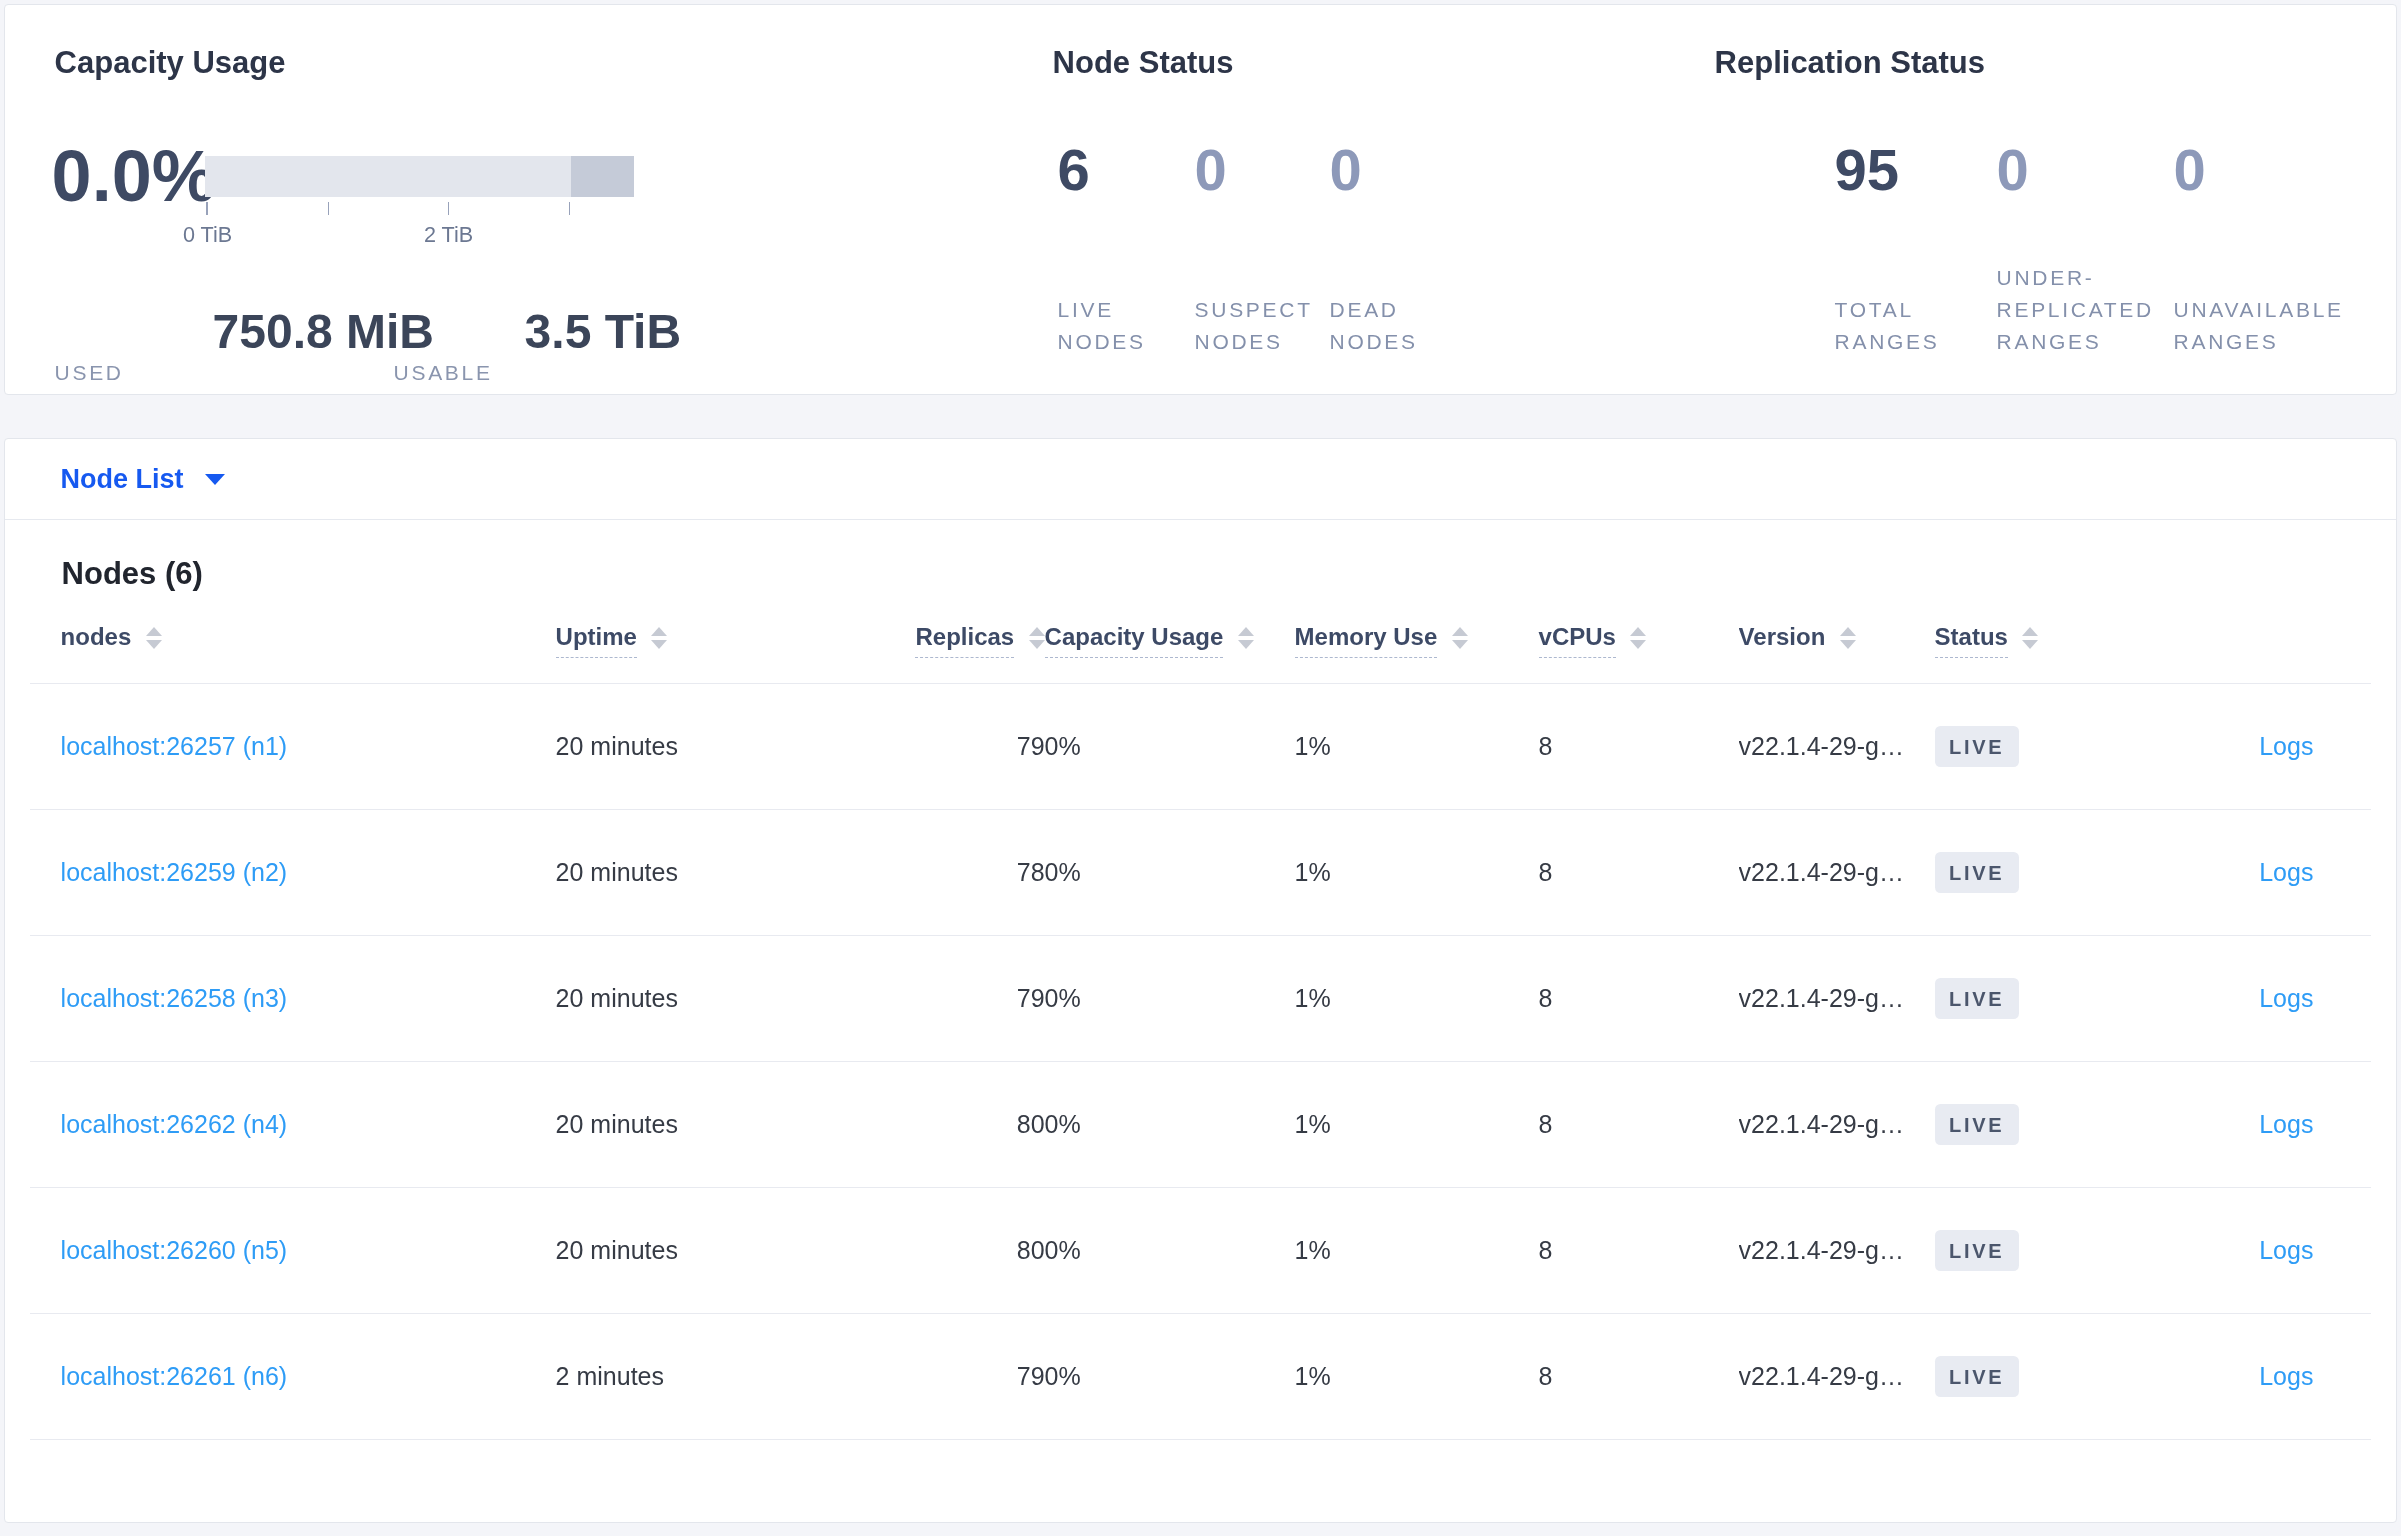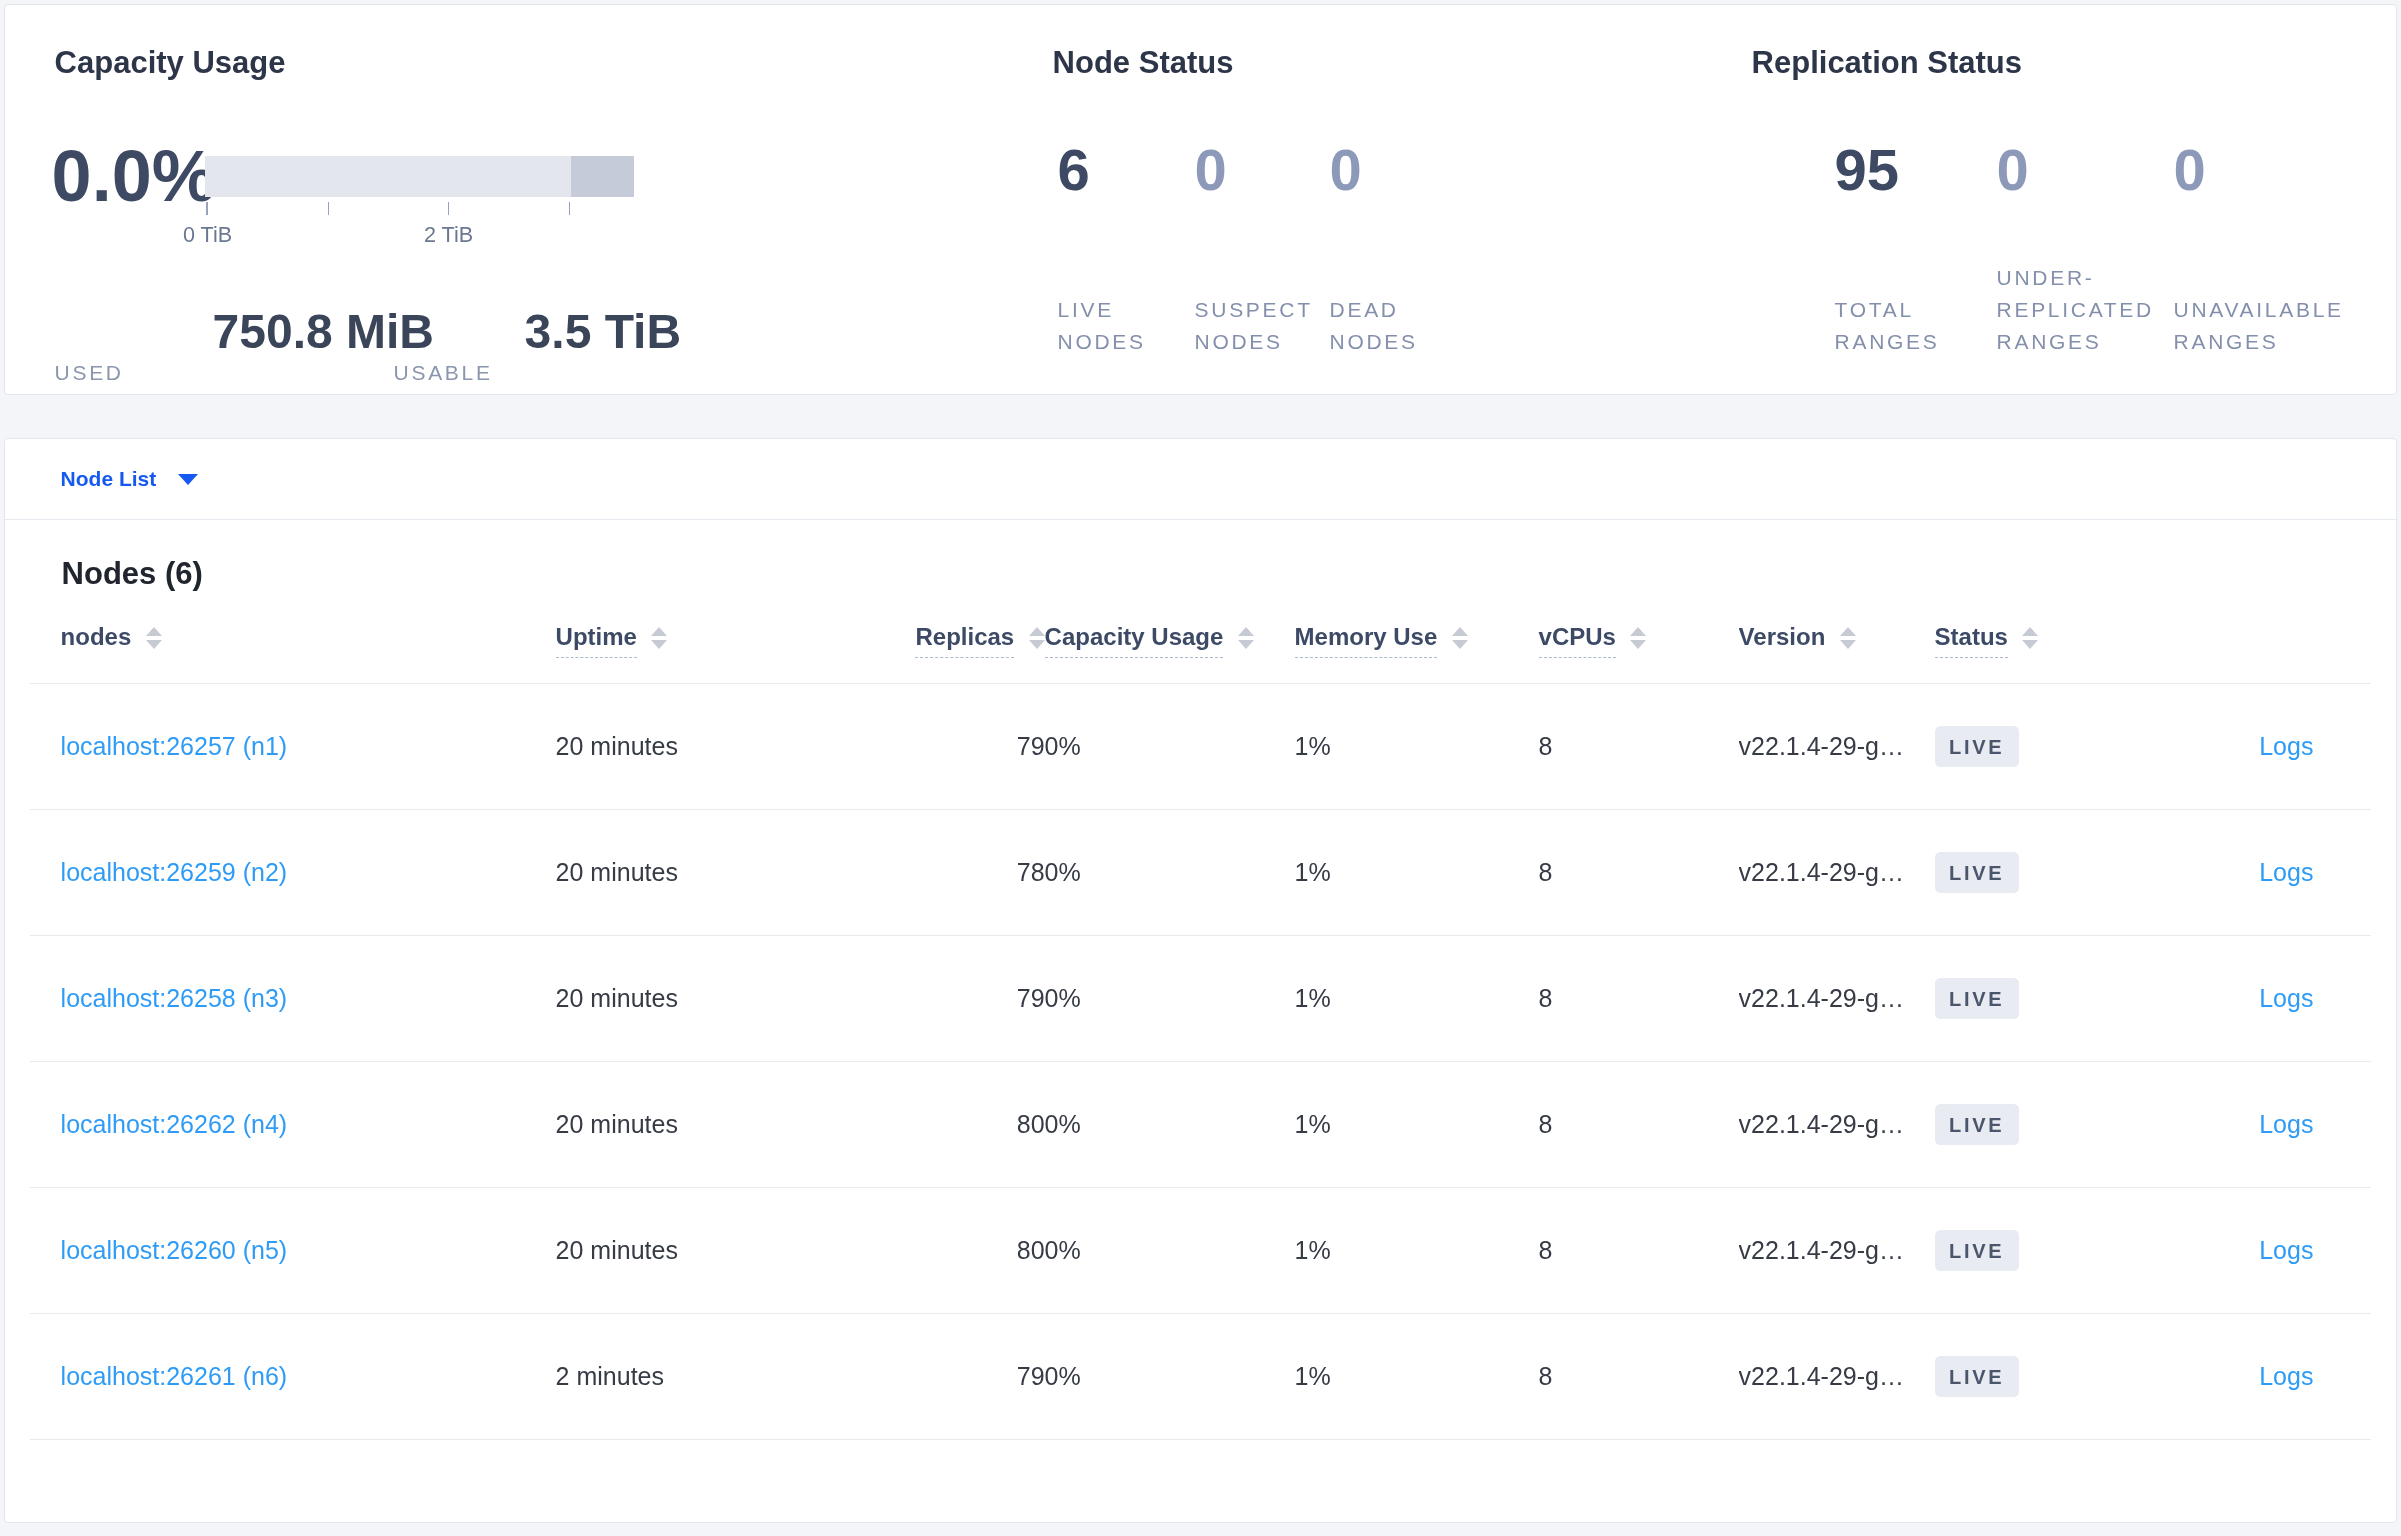--- a/index.html
+++ b/index.html
@@ -18,21 +18,21 @@
     border-radius:4px;
   }
   
   .topcard { top:3.6px; height:391px; }
   .sec-title {
     position:absolute; top:40px;
     font-size:31px; font-weight:bold; color:#2d3548;
   }
   .cap-title { left:50px; }
   .ns-title  { left:1048px; }
-  .rs-title  { left:1747px; }
+  .rs-title  { left:1710px; }
 
   .cap-pct {
     position:absolute; left:47px; top:135px;
     font-size:72px; font-weight:bold; color:#3e4a64; line-height:1;
   }
   .cap-bar-wrap { position:absolute; left:200px; top:151px; width:429px; }
   .cap-bar { position:relative; width:429px; height:41px; background:#e3e6ed; }
   .cap-bar-dark { position:absolute; right:0; top:0; width:63px; height:41px; background:#c5cbd8; }
   .cap-ticks { position:relative; height:18px; }
   .cap-tick { position:absolute; top:5.4px; width:1.8px; height:13.5px; background:#98a2ba; }
@@ -74,21 +74,21 @@
     line-height:32px; white-space:pre-line;
   }
 
   
   .listpanel { top:438px; height:1085px; }
   .nodelist-bar {
     height:81px; border-bottom:1.8px solid #e6e9ef;
     display:flex; align-items:center; padding-left:56px;
     cursor:pointer;
   }
-  .nodelist-label { font-size:21px; font-weight:bold; color:#1659f0; }
+  .nodelist-label { font-size:27px; font-weight:bold; color:#1659f0; }
   .caret-down {
     margin-left:21.6px; width:0; height:0;
     border-left:10px solid transparent;
     border-right:10px solid transparent;
     border-top:11.7px solid #1659f0;
   }
   .table-area { margin:0 25px; }
   .nodes-heading {
     margin:34px 0 0 32px;
     font-size:31px; font-weight:bold; color:#21252e; line-height:40px;

